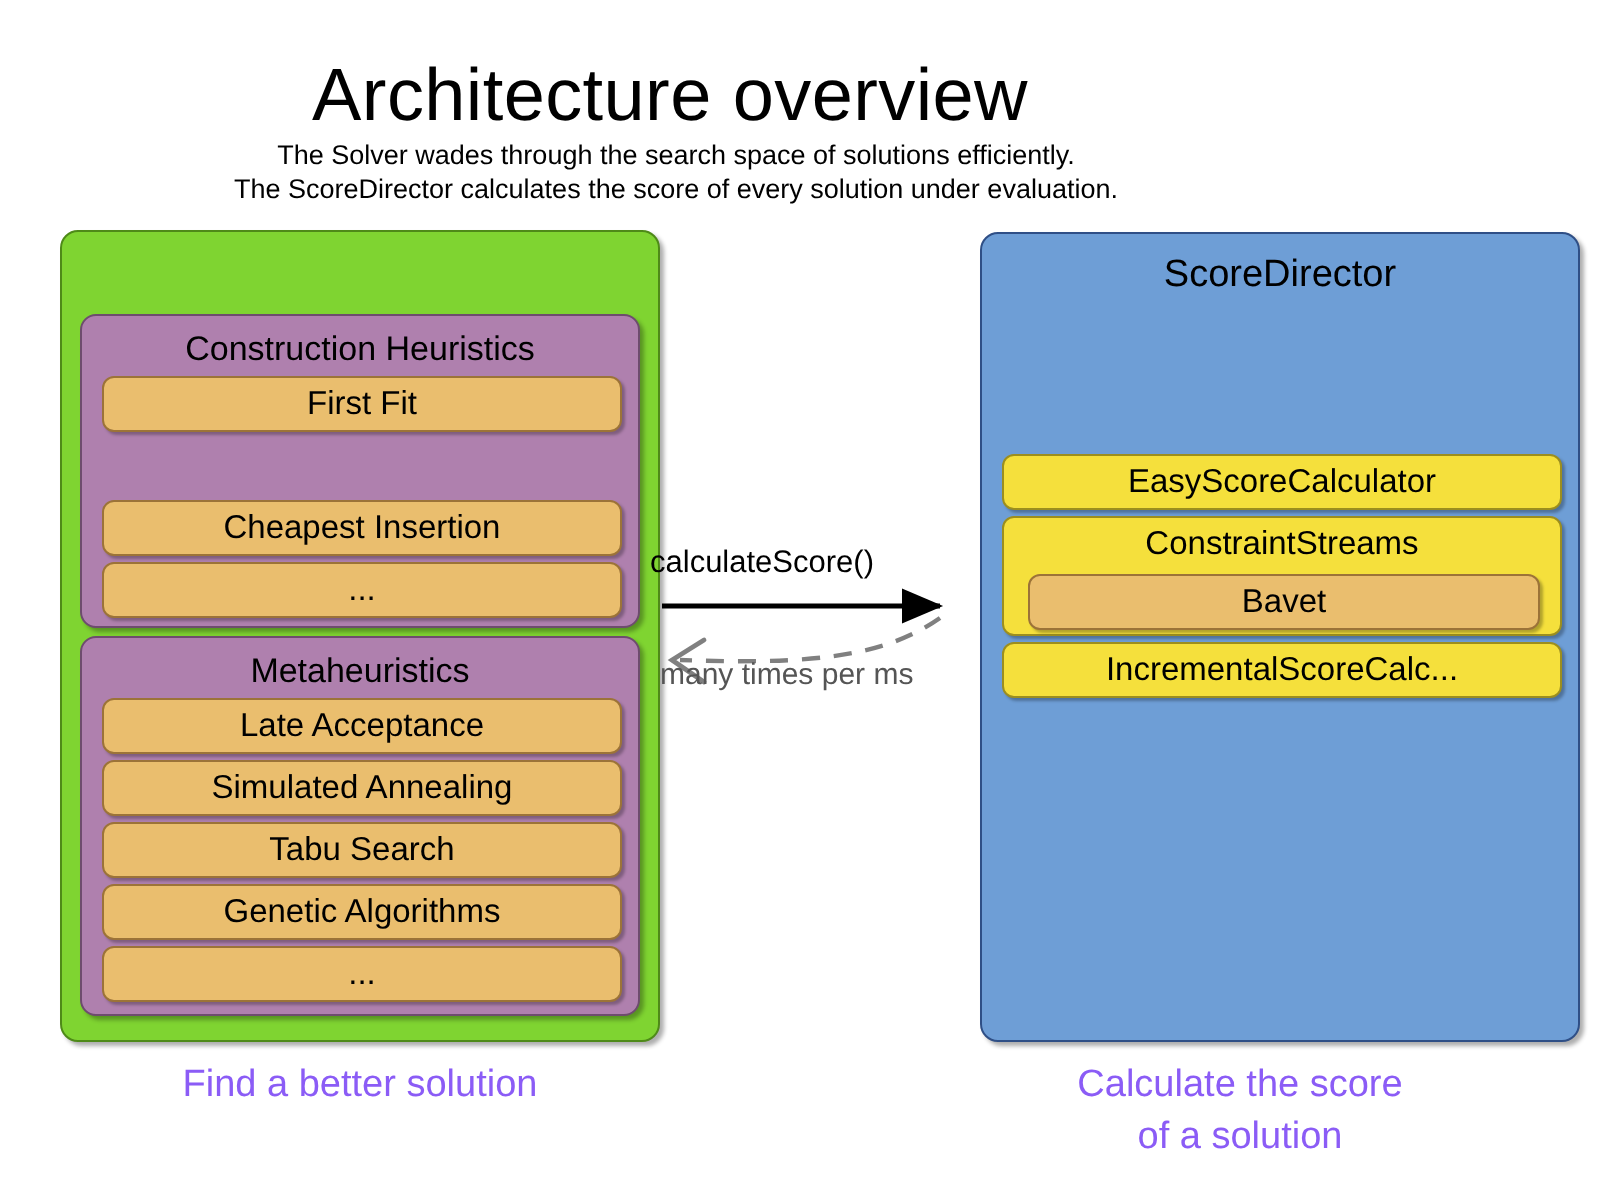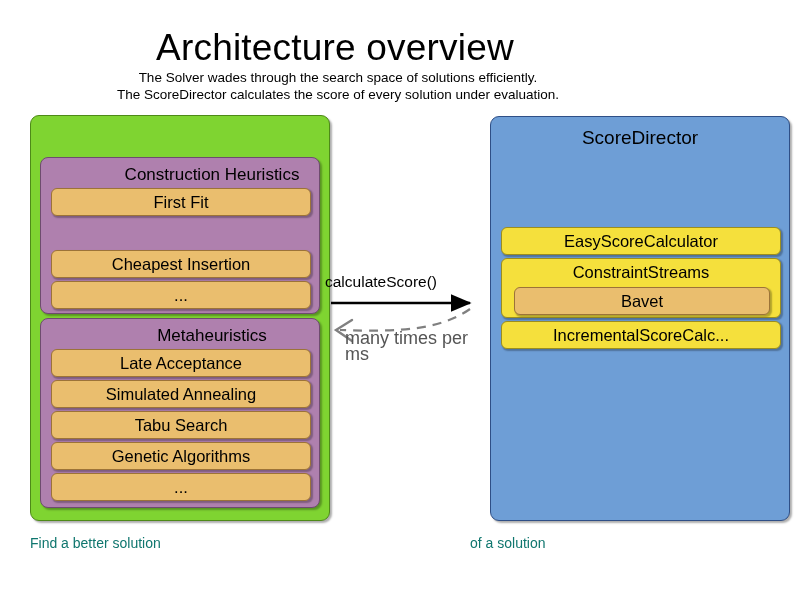--- a/index.html
+++ b/index.html
@@ -95,21 +95,20 @@
   }
   .group-title {
     position: absolute;
     left: 0;
     top: 6px;
     width: 100%;
     text-align: center;
     font-size: 17px;
     line-height: 21px;
     color: #000;
-    padding-left: 32px;
   }
 
   #group-construction {
     left: 40px;
     top: 157px;
     width: 280px;
     height: 157px;
   }
   #group-metaheuristics {
     left: 40px;
@@ -193,32 +192,32 @@
     left: 325px;
     top: 272px;
     width: 155px;
     font-size: 15.5px;
     line-height: 19px;
   }
   #label-many-times {
     left: 330px;
     top: 330px;
     width: 145px;
-    font-size: 18px;
+    font-size: 15px;
     line-height: 16px;
     color: #555555;
-    padding-left: 15px;
   }
 
   
   .caption {
     position: absolute;
-    font-size: 14px;
-    line-height: 26px;
-    color: #0f766e;
+    text-align: center;
+    font-size: 19px;
+    line-height: 26px;
+    color: #8b5cf6;
   }
   #caption-solver {
     left: 30px;
     top: 530px;
     width: 300px;
   }
   #caption-scoredirector {
     left: 470px;
     top: 530px;
     width: 300px;
@@ -277,16 +276,17 @@
 
     <path d="M470,309 C440,330 400,332 340,330" fill="none" stroke="#808080" stroke-width="2.2" stroke-dasharray="9,7"></path>
     <path d="M352,320 L336,330 L352,341" fill="none" stroke="#808080" stroke-width="2.4" stroke-linecap="round"></path>
   </svg>
 
   <div class="arrow-label" id="label-calculate-score">calculateScore()</div>
   <div class="arrow-label" id="label-many-times">many times per ms</div>
 
   <div class="caption" id="caption-solver">Find a better solution</div>
   <div class="caption" id="caption-scoredirector">
+    <div>Calculate the score</div>
     <div>of a solution</div>
   </div>
 
 </div>
 
 </body></html>

